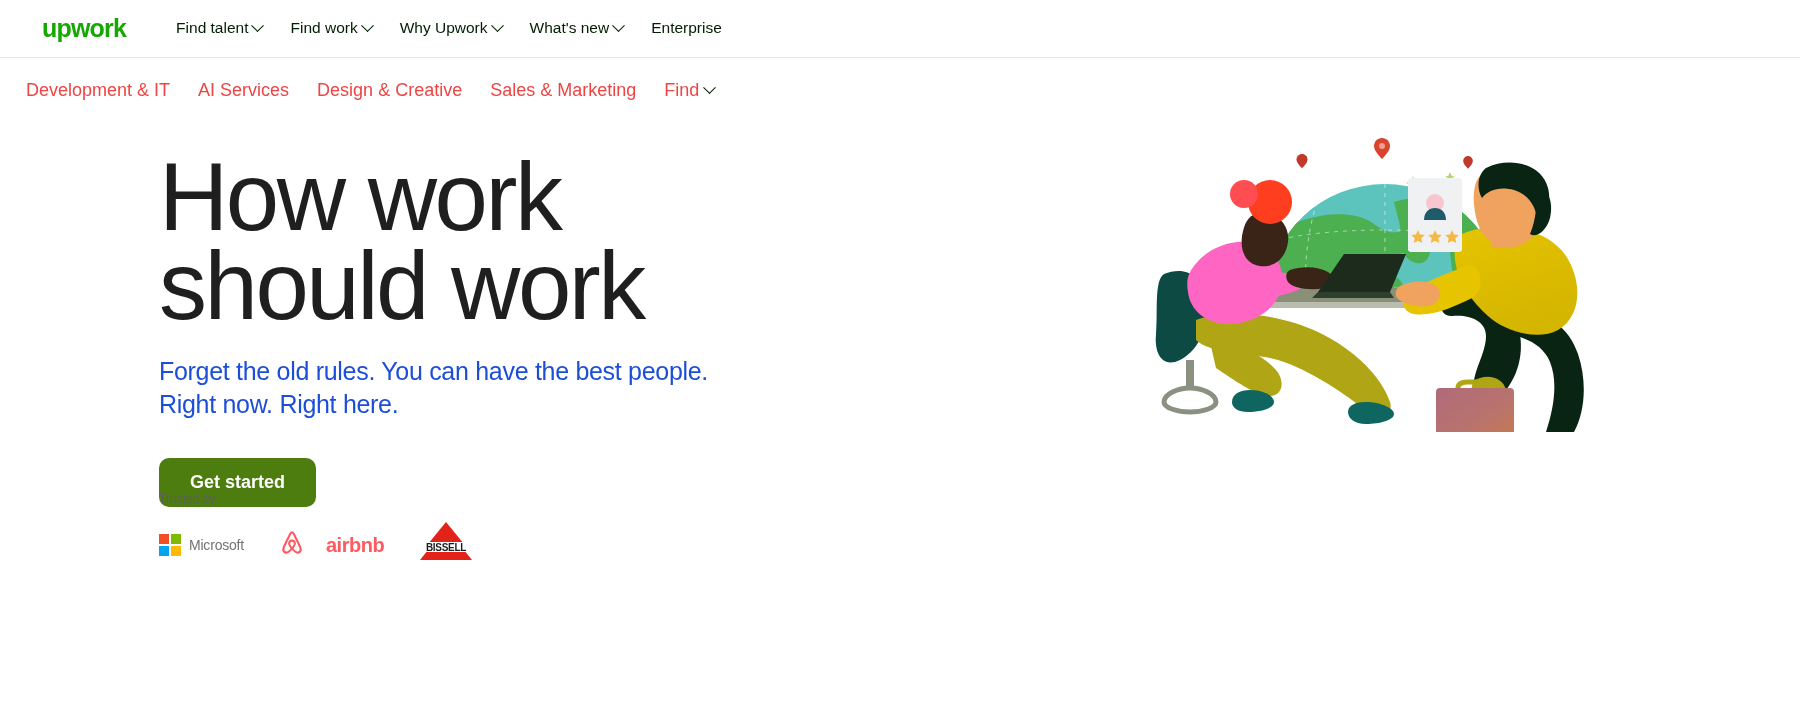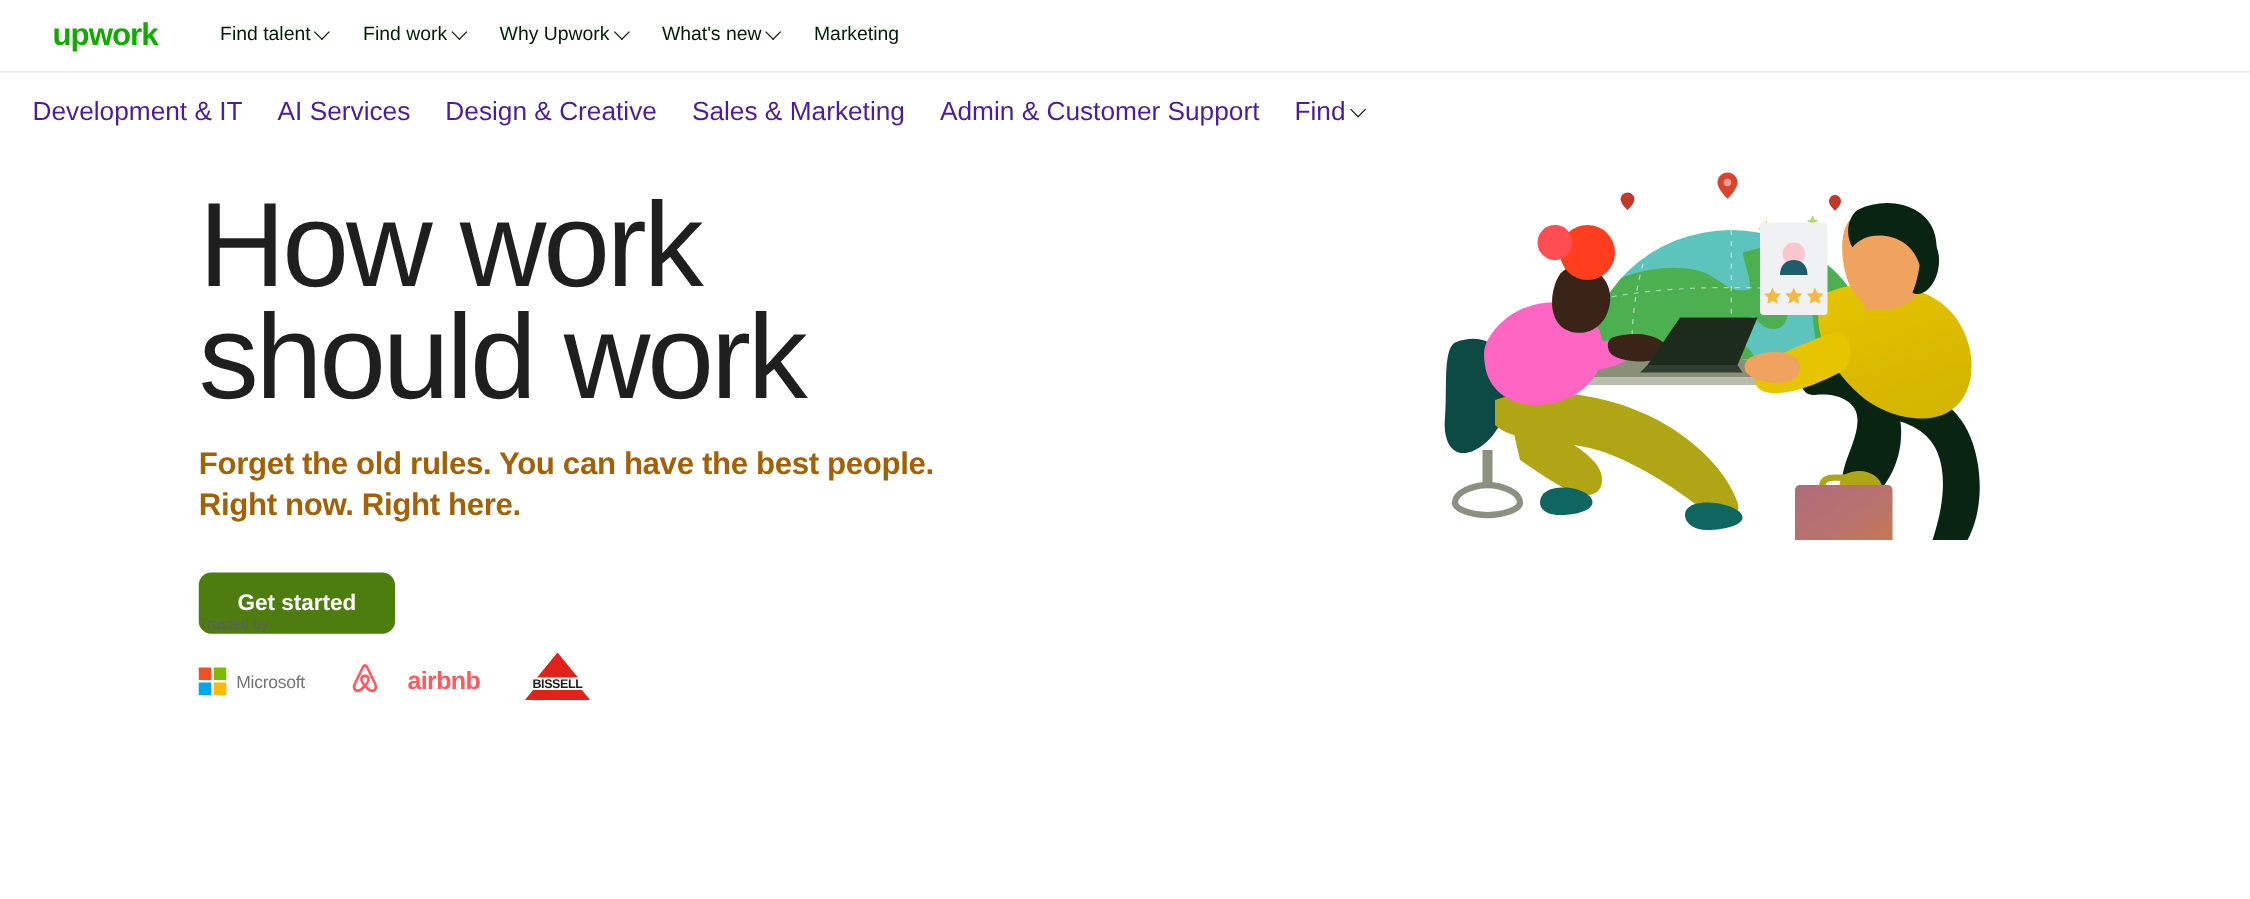--- a/index.html
+++ b/index.html
@@ -137,22 +137,22 @@
     height: 64px;
     display: flex;
     align-items: center;
     padding: 0 26px;
     gap: 0px;
   }
   .cat-link {
     display: flex;
     align-items: center;
     gap: 6px;
-    font-size: 21px;
-    color: #4c1d95;
+    font-size: 18px;
+    color: #ef4444;
     padding: 6px 14px;
     border-radius: 8px;
     cursor: pointer;
     white-space: nowrap;
   }
   .cat-link:first-child { padding-left: 0; }
 
   
   .hero {
     position: relative;
@@ -166,24 +166,24 @@
     font-weight: 400;
     color: #1f1f1f;
     letter-spacing: -2.5px;
     max-width: 640px;
     white-space: pre-line;
   }
   .hero-sub {
     margin-top: 24px;
     font-size: 25px;
     line-height: 1.35;
-    color: #a16207;
+    color: #1d4ed8;
     letter-spacing: -0.3px;
     white-space: pre-line;
-    font-weight: 700;
+    font-weight: 400;
   }
   .get-started-btn {
     margin-top: 36px;
     background: #4d7c0f;
     color: #ffffff;
     font-size: 18px;
     font-weight: 700;
     border: none;
     border-radius: 10px;
     padding: 14px 31px;
@@ -258,41 +258,38 @@
     </div>
     <div class="nav-link">
       <span>Why Upwork</span>
       <i class="caret"></i>
     </div>
     <div class="nav-link">
       <span>What's new</span>
       <i class="caret"></i>
     </div>
     <div class="nav-link">
-      <span>Marketing</span>
+      <span>Enterprise</span>
     </div>
   </nav>
 
 </header>
 
 <nav class="cat-nav">
   <div class="cat-link">
     <span>Development &amp; IT</span>
   </div>
   <div class="cat-link">
     <span>AI Services</span>
   </div>
   <div class="cat-link">
     <span>Design &amp; Creative</span>
   </div>
   <div class="cat-link">
     <span>Sales &amp; Marketing</span>
-  </div>
-  <div class="cat-link">
-    <span>Admin &amp; Customer Support</span>
   </div>
   <div class="cat-link">
     <span>Find</span>
     <i class="caret"></i>
   </div>
 </nav>
 
 <section class="hero">
 
   <h1 class="hero-title">How work

